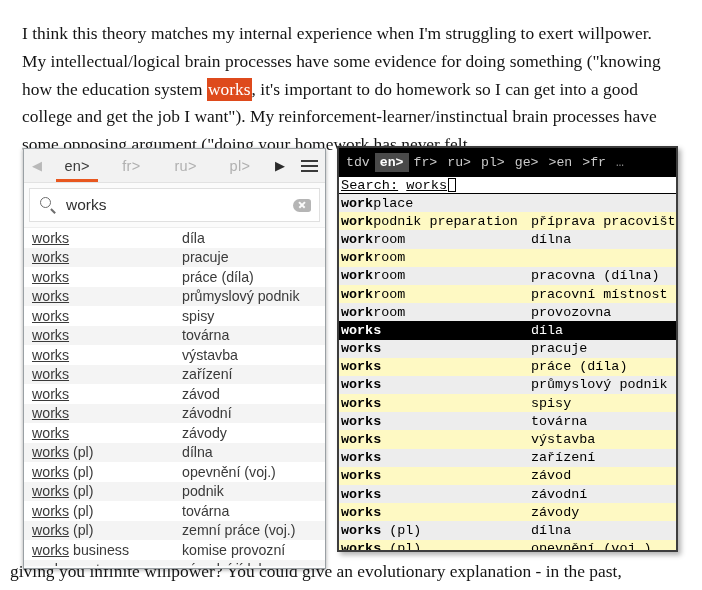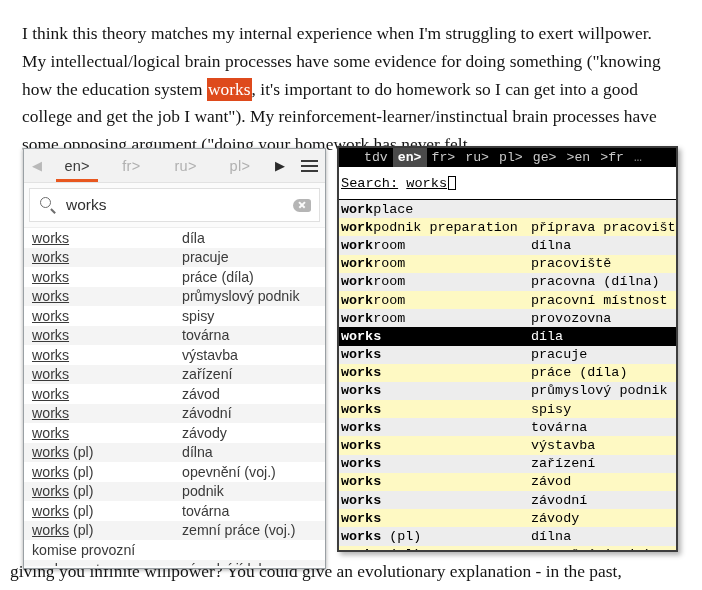--- a/index.html
+++ b/index.html
@@ -187,40 +187,40 @@
   
   #right-popup {
     left: 337px; top: 146px;
     width: 341px; height: 406px;
     background: #ffffff;
     border: 2px solid #3d3d3d;
     box-shadow: 3px 3px 5px rgba(0,0,0,0.30);
     font-family: "Liberation Mono", monospace;
   }
   #right-tabbar {
-    height: 19px;
+    height: 29px;
     background: #000000;
     color: #c9c9c9;
     display: flex;
     align-items: center;
     font-size: 13.2px;
-    padding-left: 20px;
+    padding-left: 2px;
     box-sizing: border-box;
     overflow: hidden;
     white-space: nowrap;
   }
   .rt-tab { padding: 0 5px; line-height: 19px; }
   .rt-tab.active {
     background: #4a4a4a;
     color: #ffffff;
     font-weight: bold;
   }
   .rt-tab.ellipsis { color: #8a8a8a; }
   #right-searchline {
-    height: 33px;
+    height: 17px;
     font-size: 13.6px;
     color: #000000;
     border-bottom: 1.6px solid #000000;
     display: flex;
     align-items: center;
     padding-left: 2px;
     box-sizing: border-box;
     background: #ffffff;
   }
   #right-searchline .lbl { text-decoration: underline; }
@@ -347,20 +347,21 @@
       </div>
       <div class="lrow">
         <span class="term"><u>works</u><span> (pl)</span></span>
         <span class="trans">továrna</span>
       </div>
       <div class="lrow alt">
         <span class="term"><u>works</u><span> (pl)</span></span>
         <span class="trans">zemní práce (voj.)</span>
       </div>
       <div class="lrow">
+        <span class="term"><u>works</u><span> business</span></span>
         <span class="trans">komise provozní</span>
       </div>
       <div class="lrow alt">
         <span class="term"><u>works</u><span> canteen</span></span>
         <span class="trans">závodní jídelna</span>
       </div>
     </div>
 </div>
 
 <div class="popup" id="right-popup">
@@ -388,21 +389,20 @@
       <div class="rrow">
         <span class="term"><b>work</b><span>podnik preparation</span></span>
         <span class="trans">příprava pracoviště</span>
       </div>
       <div class="rrow alt">
         <span class="term"><b>work</b><span>room</span></span>
         <span class="trans">dílna</span>
       </div>
       <div class="rrow">
         <span class="term"><b>work</b><span>room</span></span>
-        <span class="trans">pracoviště</span>
       </div>
       <div class="rrow alt">
         <span class="term"><b>work</b><span>room</span></span>
         <span class="trans">pracovna (dílna)</span>
       </div>
       <div class="rrow">
         <span class="term"><b>work</b><span>room</span></span>
         <span class="trans">pracovní místnost …</span>
       </div>
       <div class="rrow alt">

